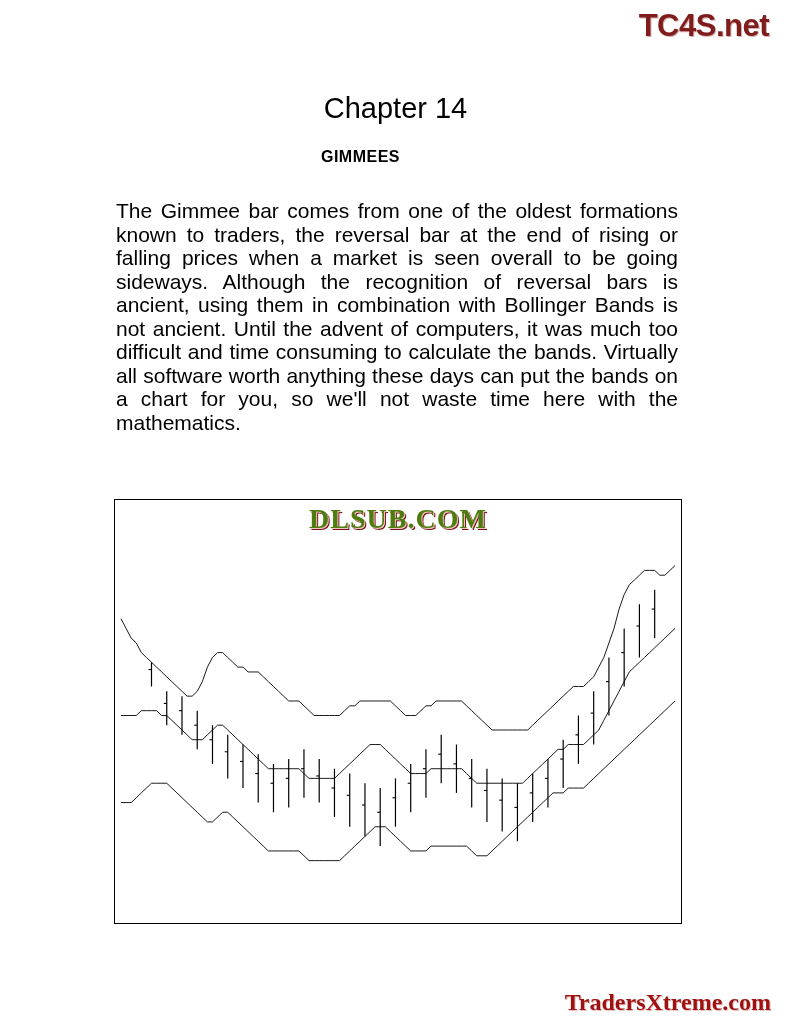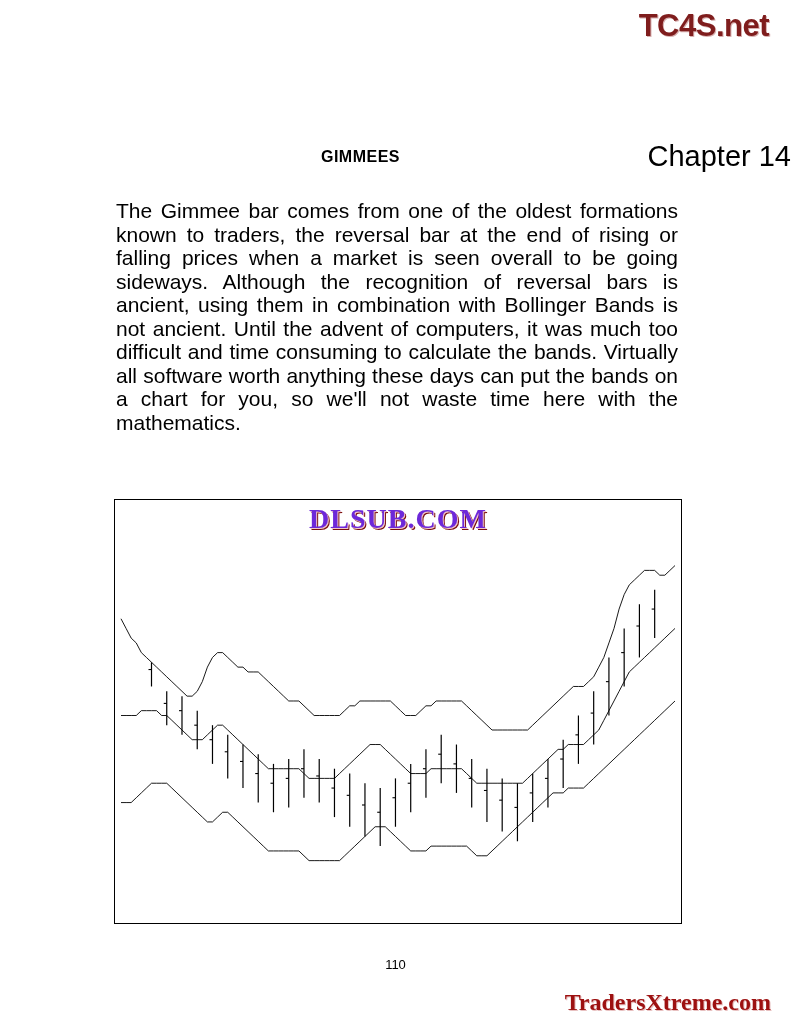--- a/index.html
+++ b/index.html
@@ -33,25 +33,24 @@
     letter-spacing: -0.5px;
     text-shadow: 1px 1px 0 #d8b0b0;
   }
 
   
   .chapter-title {
     position: absolute;
     top: 92px;
     left: 0;
     width: 791px;
-    text-align: right;
+    text-align: center;
     font-size: 29px;
     font-weight: normal;
     font-family: "Liberation Sans", sans-serif;
-    margin-top: 48px;
   }
   .chapter-subtitle {
     position: absolute;
     top: 148px;
     left: 0;
     width: 721px;
     text-align: center;
     font-size: 16px;
     font-weight: bold;
     letter-spacing: 0.5px;
@@ -89,21 +88,21 @@
 
   
   .chart-watermark {
     position: absolute;
     left: 50%;
     top: 3px;
     transform: translateX(-50%);
     font-size: 28px;
     font-weight: bold;
     font-family: "Liberation Serif", serif;
-    color: #6d28d9;
+    color: #4d7c0f;
     letter-spacing: 1px;
     text-shadow: 1px 1px 0 #f0c7c7, 2px 2px 0 #7a0d0d;
     white-space: nowrap;
     z-index: 5;
   }
 
   
   .page-number {
     position: absolute;
     top: 957px;
@@ -211,17 +210,16 @@
         <line x1="509.17" x2="509.17" y1="128.43" y2="186.48" stroke="#000000" stroke-width="1.2"></line>
         <line x1="506.17" x2="509.17" y1="152.61" y2="152.61" stroke="#000000" stroke-width="1.1"></line>
         <line x1="524.42" x2="524.42" y1="104.24" y2="157.45" stroke="#000000" stroke-width="1.2"></line>
         <line x1="521.42" x2="524.42" y1="126.01" y2="126.01" stroke="#000000" stroke-width="1.1"></line>
         <line x1="539.67" x2="539.67" y1="89.73" y2="138.10" stroke="#000000" stroke-width="1.2"></line>
         <line x1="536.67" x2="539.67" y1="109.07" y2="109.07" stroke="#000000" stroke-width="1.1"></line>
       </svg>
     <div class="chart-watermark">DLSUB.COM</div>
   </div>
 
-  <div class="page-number">110</div>
 
   <div class="bottom-watermark">TradersXtreme.com</div>
 
 </div>
 
 </body></html>

